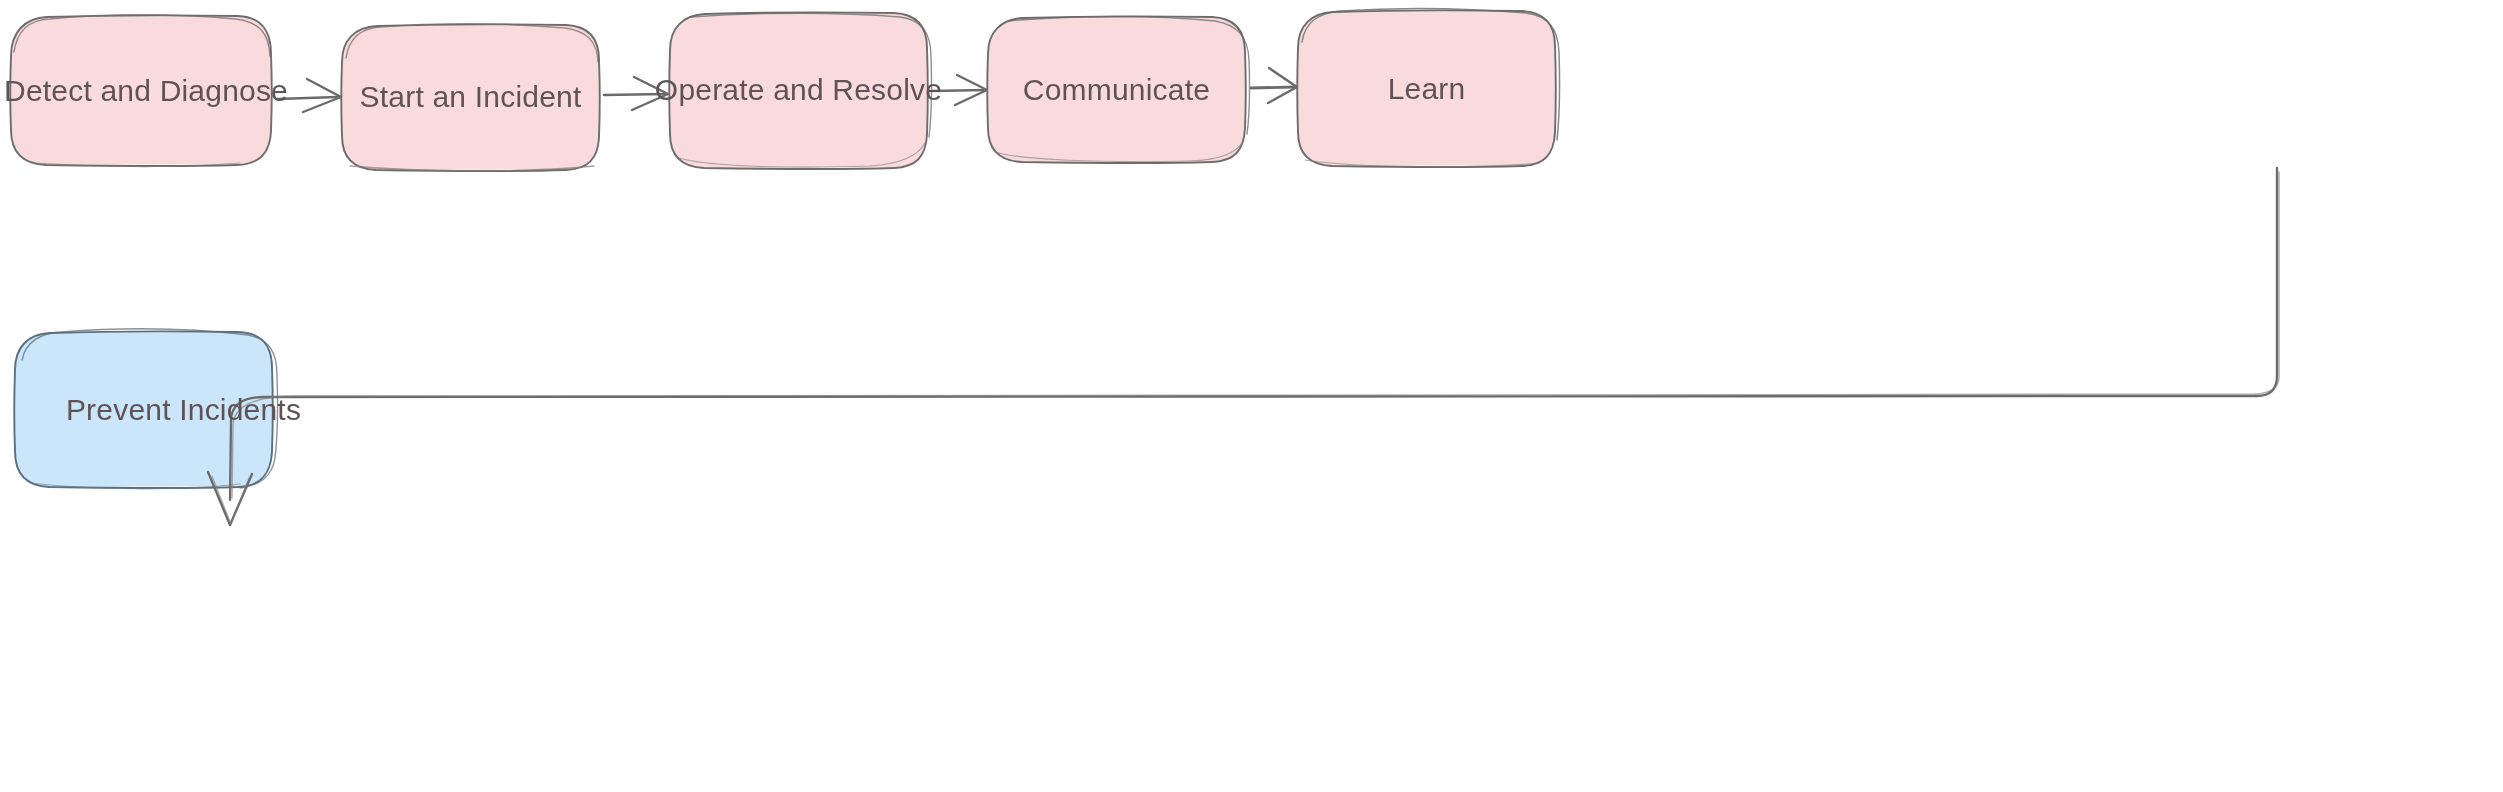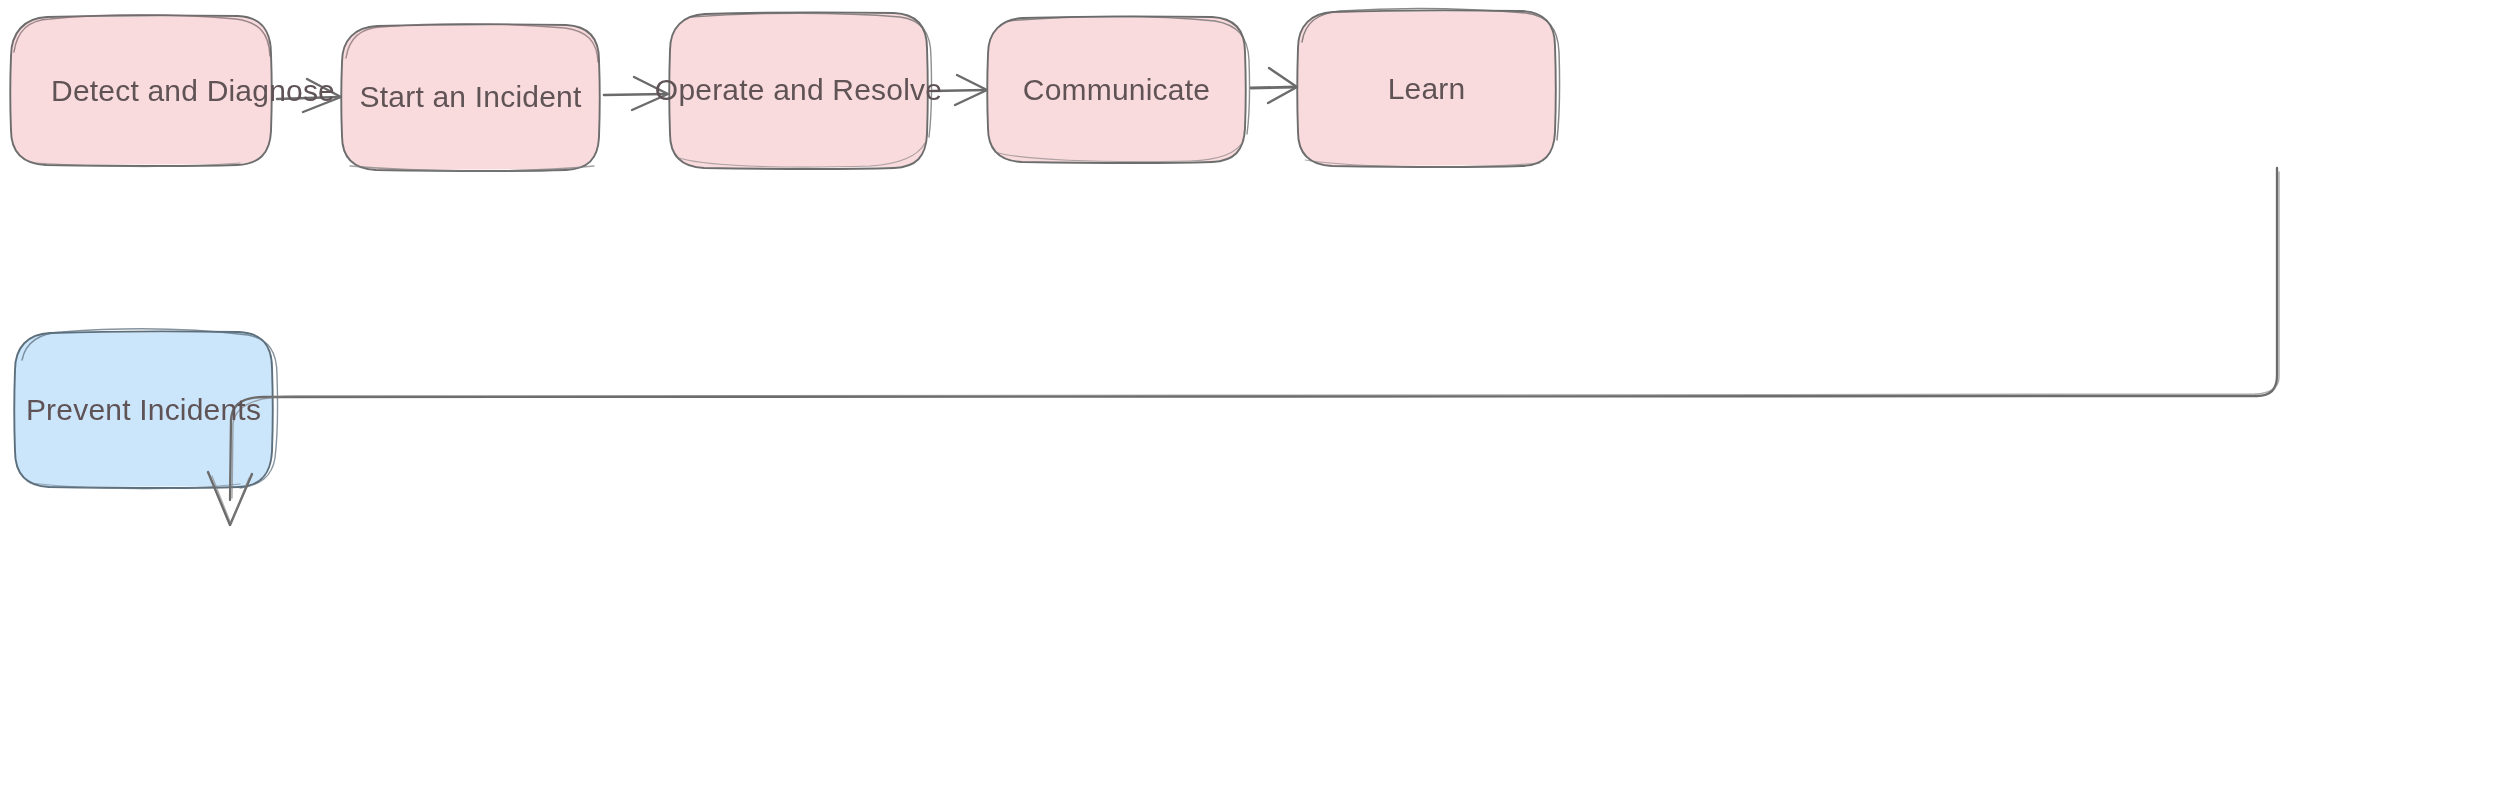--- a/index.html
+++ b/index.html
@@ -125,25 +125,25 @@
 
     <g>
       <path d="M 2277,168 L 2277,376 Q 2277,396 2257,396 L 264,397 Q 232,397 231,420 L 230,500" fill="none" stroke="#6b6b6b" stroke-width="2.3" stroke-linecap="round"></path>
       <path d="M 2279,172 L 2279,378 Q 2278,393 2255,394 C 1700,392 900,398 300,396
                Q 236,395 233,424 L 232,498" fill="none" stroke="#7d7d7d" stroke-width="1.4" stroke-linecap="round" opacity="0.65"></path>
       <path d="M 208,472 L 230,525 L 252,474" fill="none" stroke="#6b6b6b" stroke-width="2.4" stroke-linecap="round" stroke-linejoin="round"></path>
       <path d="M 212,476 L 231,524 L 249,478" fill="none" stroke="#7d7d7d" stroke-width="1.3" stroke-linecap="round" stroke-linejoin="round" opacity="0.6"></path>
     </g>
   </svg>
 
-  <div class="node-label" style="left:10px; top:15px; width:272px; height:151px;padding-left:47px;">Detect and Diagnose</div>
+  <div class="node-label" style="left:10px; top:15px; width:272px; height:151px;">Detect and Diagnose</div>
 
   <div class="node-label" style="left:341px; top:24px; width:259px; height:146px;border-radius:27px;">Start an Incident</div>
 
   <div class="node-label" style="left:987px; top:17px; width:259px; height:145px;">Communicate</div>
 
   <div class="node-label" style="left:669px; top:12px; width:259px; height:156px;">Operate and Resolve</div>
 
   <div class="node-label" style="left:1297px; top:11px; width:259px; height:155px;">Learn</div>
 
-  <div class="node-label" style="left:14px; top:331px; width:259px; height:157px;">Prevent Incidents</div>
+  <div class="node-label" style="left:14px; top:331px; width:259px; height:157px;padding-left:40px;">Prevent Incidents</div>
 
 </div>
 
 </body></html>

